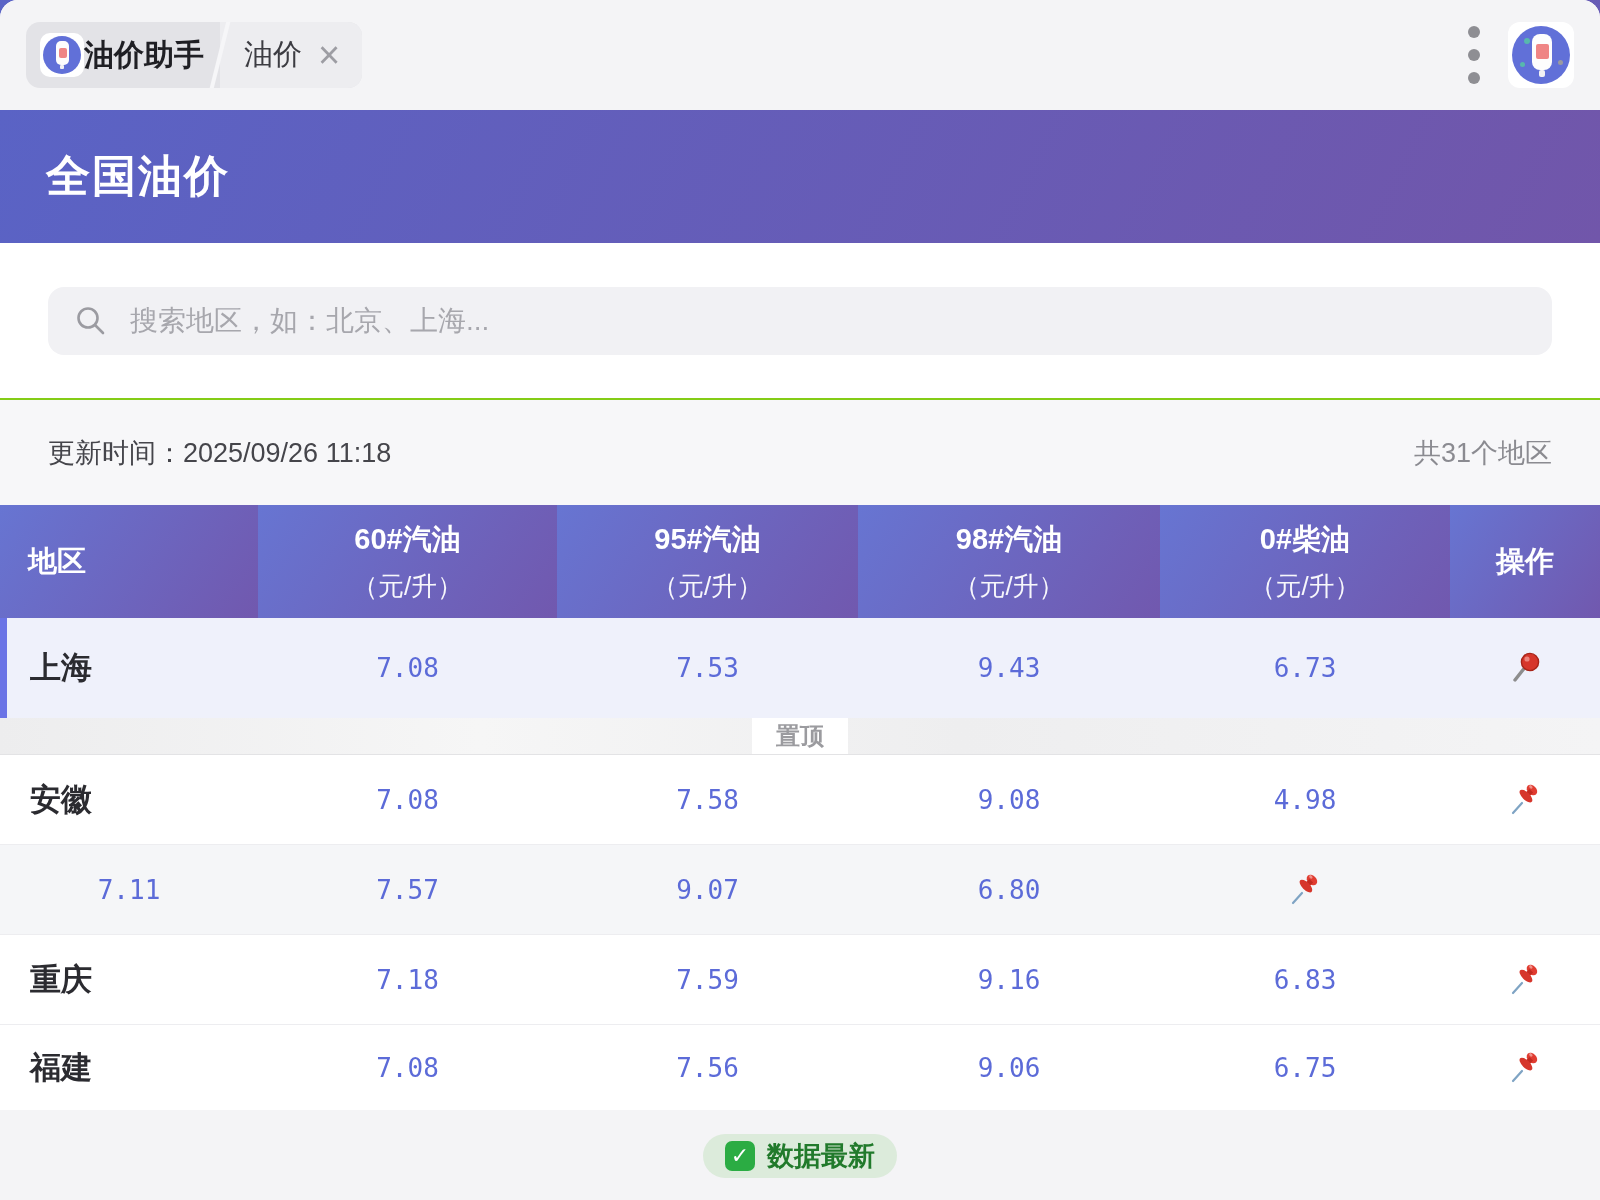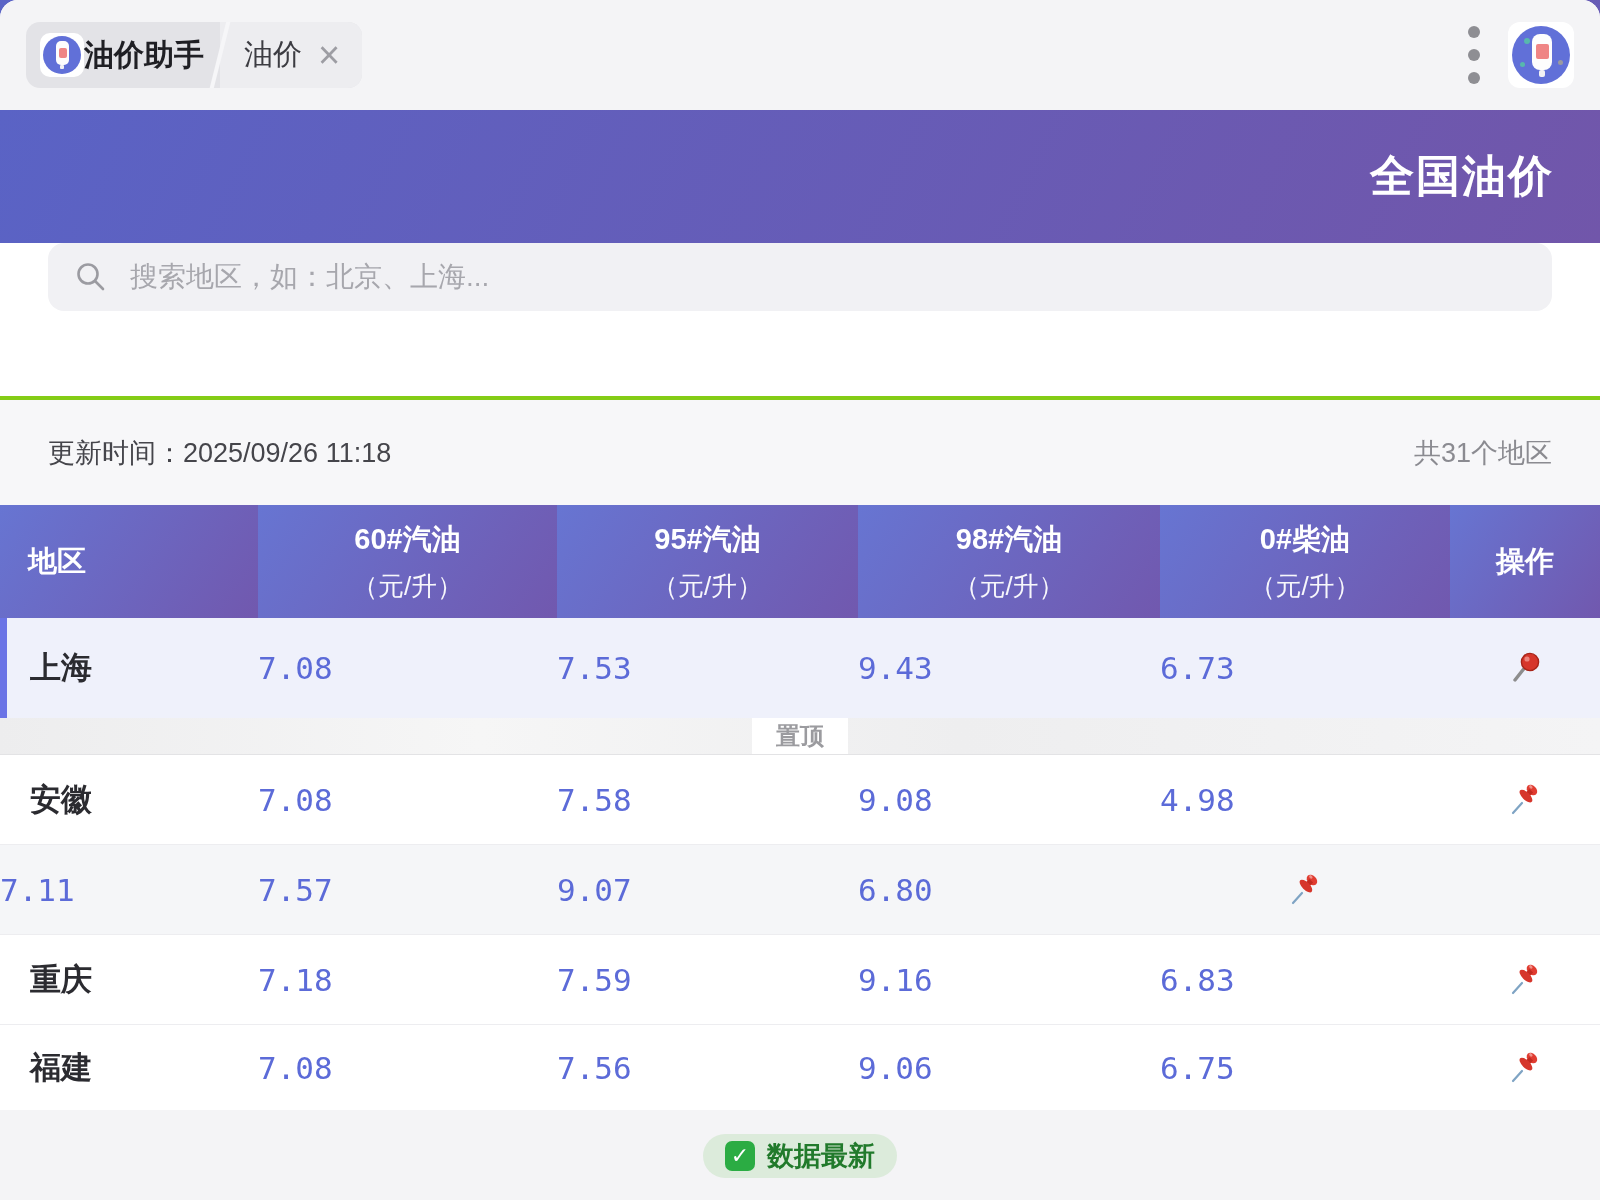--- a/index.html
+++ b/index.html
@@ -55,27 +55,27 @@
   .appicon-sm { width:44px; height:44px; border-radius:10px; }
   .appicon-sm .circle { width:38px; height:38px; }
   .appicon-sm .bottle { left:13px; top:5px; width:13px; height:24px; border-radius:5px; }
   .appicon-sm .blabel { left:16px; top:12px; width:8px; height:10px; }
   .appicon-sm .bcap { left:17px; top:29px; width:4px; height:4px; border-radius:1px; }
 
   
   .hero {
     height:133px; flex:0 0 auto;
     background:linear-gradient(115deg,#5a63c5 0%,#7156aa 100%);
-    display:flex; align-items:center; padding:16px 46px;justify-content:flex-end;
+    display:flex; align-items:center; padding:16px 46px;
   }
   .hero h1 { color:#fff; font-size:44px; font-weight:bold; letter-spacing:2px; }
 
   
   .search-section { height:157px; background:#fff; flex:0 0 auto;
-    display:flex; align-items:flex-start; padding:0 48px; border-bottom:4px solid #84cc16; }
+    display:flex; align-items:center; padding:0 48px; border-bottom:2px solid #84cc16; }
   .search-box {
     width:100%; height:68px; background:#f1f1f4; border-radius:16px;
     display:flex; align-items:center; padding:0 26px; gap:22px; cursor:text;
   }
   .search-box .ph { font-size:28px; color:#a7a7ad; }
 
   
   .info-bar { height:105px; background:#f7f7f9; flex:0 0 auto;
     display:flex; align-items:center; justify-content:space-between; padding:0 48px; }
   .info-left { font-size:27px; color:#45454b; }
@@ -88,21 +88,21 @@
     background:linear-gradient(125deg,#6775d2 0%,#7158ae 100%);
     color:#fff; display:flex; flex-direction:column; align-items:center; justify-content:center; gap:9px;
   }
   .thead .cell .cname { font-size:29px; font-weight:bold; }
   .thead .cell .cunit { font-size:26px; opacity:.95; font-weight:400; }
   .thead .region-cell { align-items:flex-start; padding-left:28px; justify-content:center; }
   .thead .op-cell .cname { font-size:29px; }
 
   .row { align-items:center; }
   .row .region { font-size:31px; font-weight:bold; color:#2b2b30; padding-left:30px; }
-  .row .val { font-family:"DejaVu Sans Mono",monospace; font-size:31px; color:#5c6bd8; }
+  .row .val { font-family:"DejaVu Sans Mono",monospace; font-size:26px; color:#5c6bd8; text-align:center; }
   .row .op { display:flex; align-items:center; justify-content:center; }
 
   .pinned-row { height:100px; flex:0 0 auto; background:#eff1fb; position:relative; }
   .pinned-row .pinbar { position:absolute; left:0; top:0; bottom:0; width:7px; background:#6b74e6; }
 
   .pin-divider { height:37px; flex:0 0 auto; background:linear-gradient(90deg,#ededee,#f6f6f6 30%,#eeeeef 60%,#f4f4f5);
     border-bottom:1px solid #e3e3e5; display:flex; align-items:center; justify-content:center; }
   .pin-divider .tag { background:#fff; height:100%; min-width:96px; display:flex; align-items:center; justify-content:center;font-weight:bold; }
   .pin-divider .tag span { font-size:24px; color:#9b9b9f; }
 

